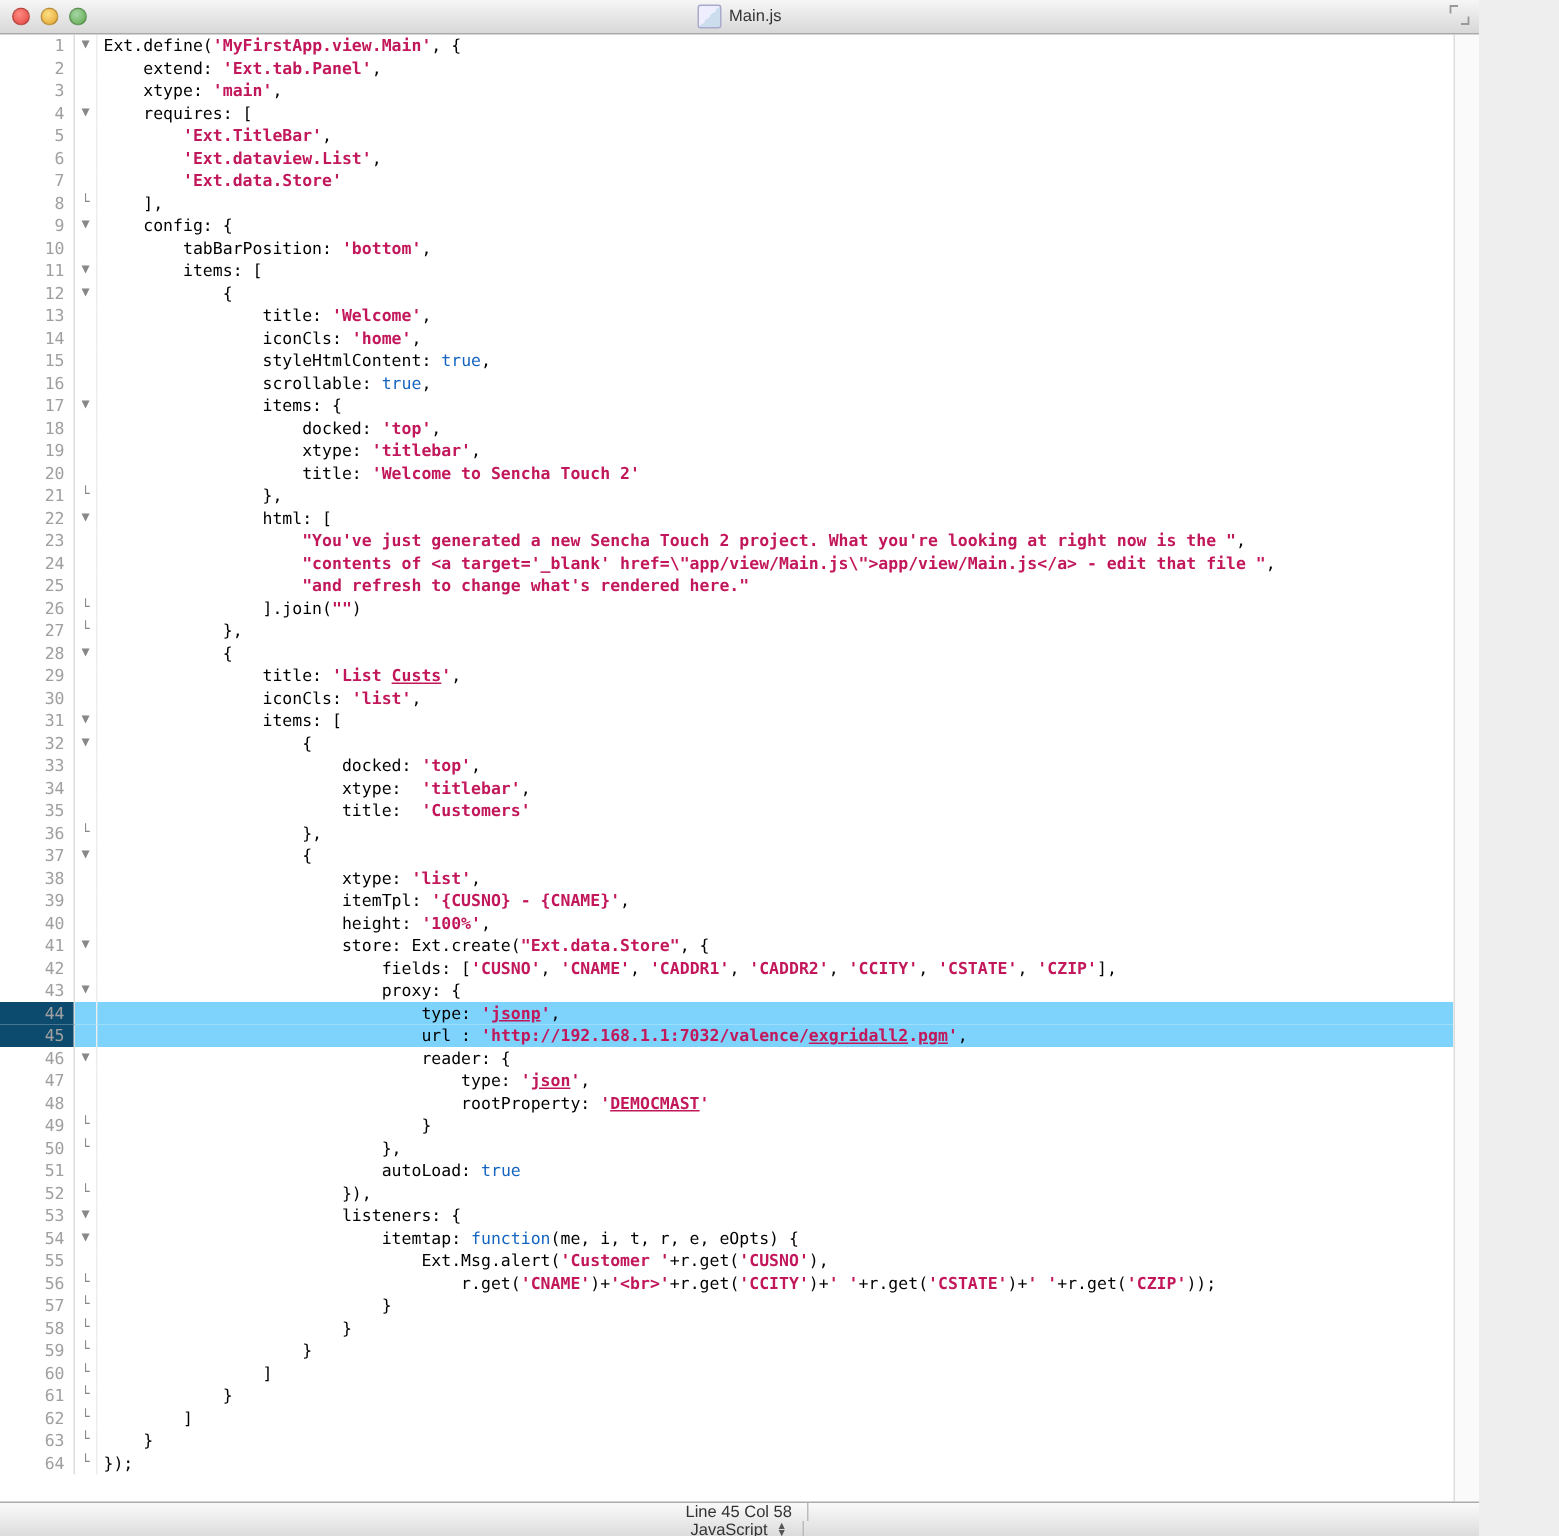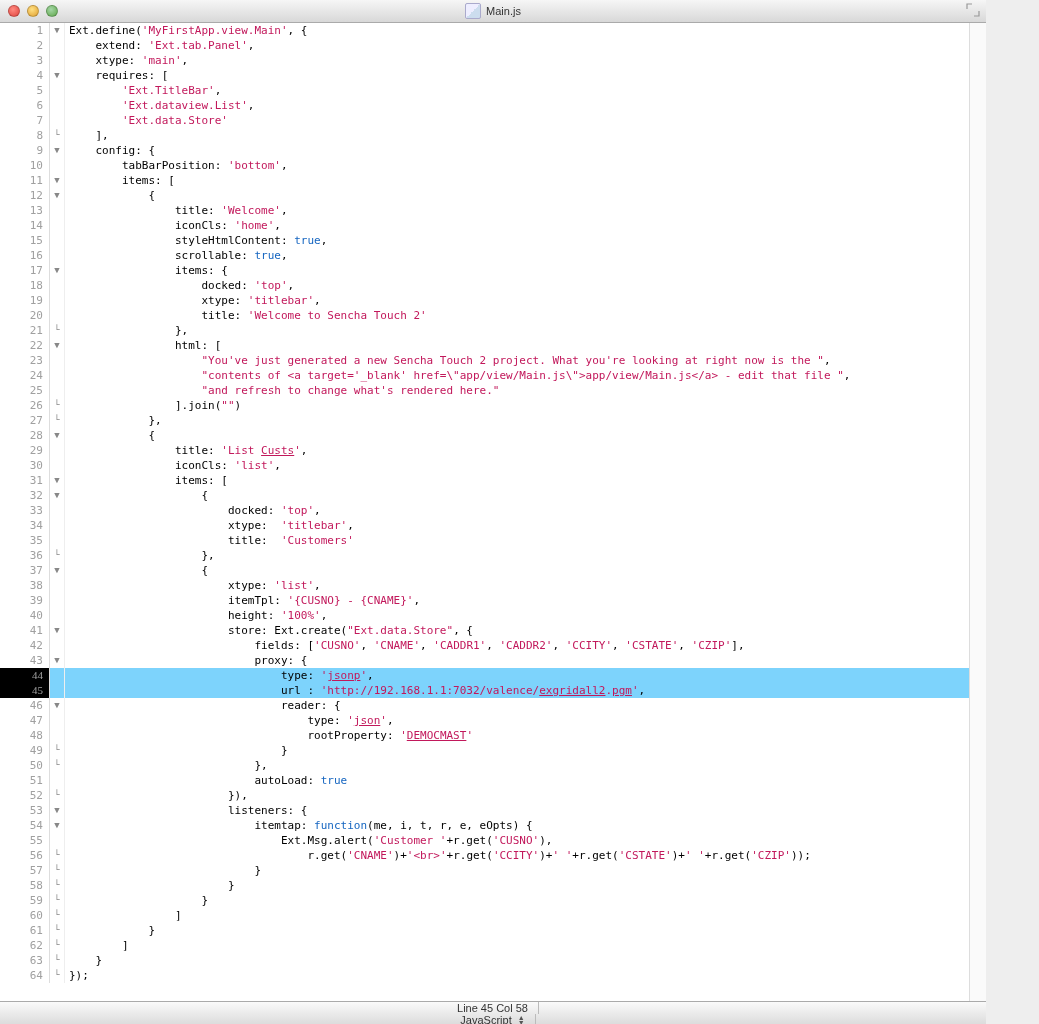--- a/index.html
+++ b/index.html
@@ -15,22 +15,22 @@
   .expand{position:absolute;right:6px;top:3px;color:#888;}
   .doc-icon{display:inline-block;width:14px;height:14px;background:linear-gradient(135deg,#eef 50%,#cde 50%);border:1px solid #aac;border-radius:2px;position:relative;}
   
   .editor{flex:1;display:flex;overflow:hidden;background:#fff;}
   .src{flex:1;font-family:Monaco,Menlo,Consolas,monospace;font-size:11px;line-height:15px;white-space:pre;overflow:hidden;}
   .row{display:flex;height:15px;}
   .ln{width:50px;text-align:right;padding-right:6px;color:#a0a0a0;box-sizing:border-box;border-right:1px solid #ddd;}
   .fold{width:14px;text-align:center;color:#888;border-right:1px solid #eee;font-size:9px;}
   .code{flex:1;padding-left:4px;overflow:hidden;}
   .row.hl .code,.row.hl .fold{background:#7dd3fc;}
-  .row.hl .ln{background:#000000;font-family:Liberation Serif, serif;}
-  .k{color:#c2185b;} 
+  .row.hl .ln{background:#0c4a6e;}
+  .k{color:#c2185b;font-weight:bold;} 
   .n{color:#1565c0;} 
   .fn{color:#1565c0;text-align:center;}
   .u{text-decoration:underline;}
   
   .scrollbar{width:16px;background:#fafafa;border-left:1px solid #ddd;}
   
   .statusbar{height:22px;background:linear-gradient(#fafafa,#dcdcdc);border-top:1px solid #aaa;display:flex;align-items:center;font-size:11px;color:#333;flex-direction:column;}
   .sb-seg{padding:0 10px;border-right:1px solid #bbb;height:100%;display:flex;align-items:center;gap:4px;}
   .sb-seg:last-child{border-right:none;margin-left:auto;margin-top:40px;}
   .updn{display:inline-flex;flex-direction:column;line-height:5px;font-size:7px;color:#555;margin-left:2px;}

